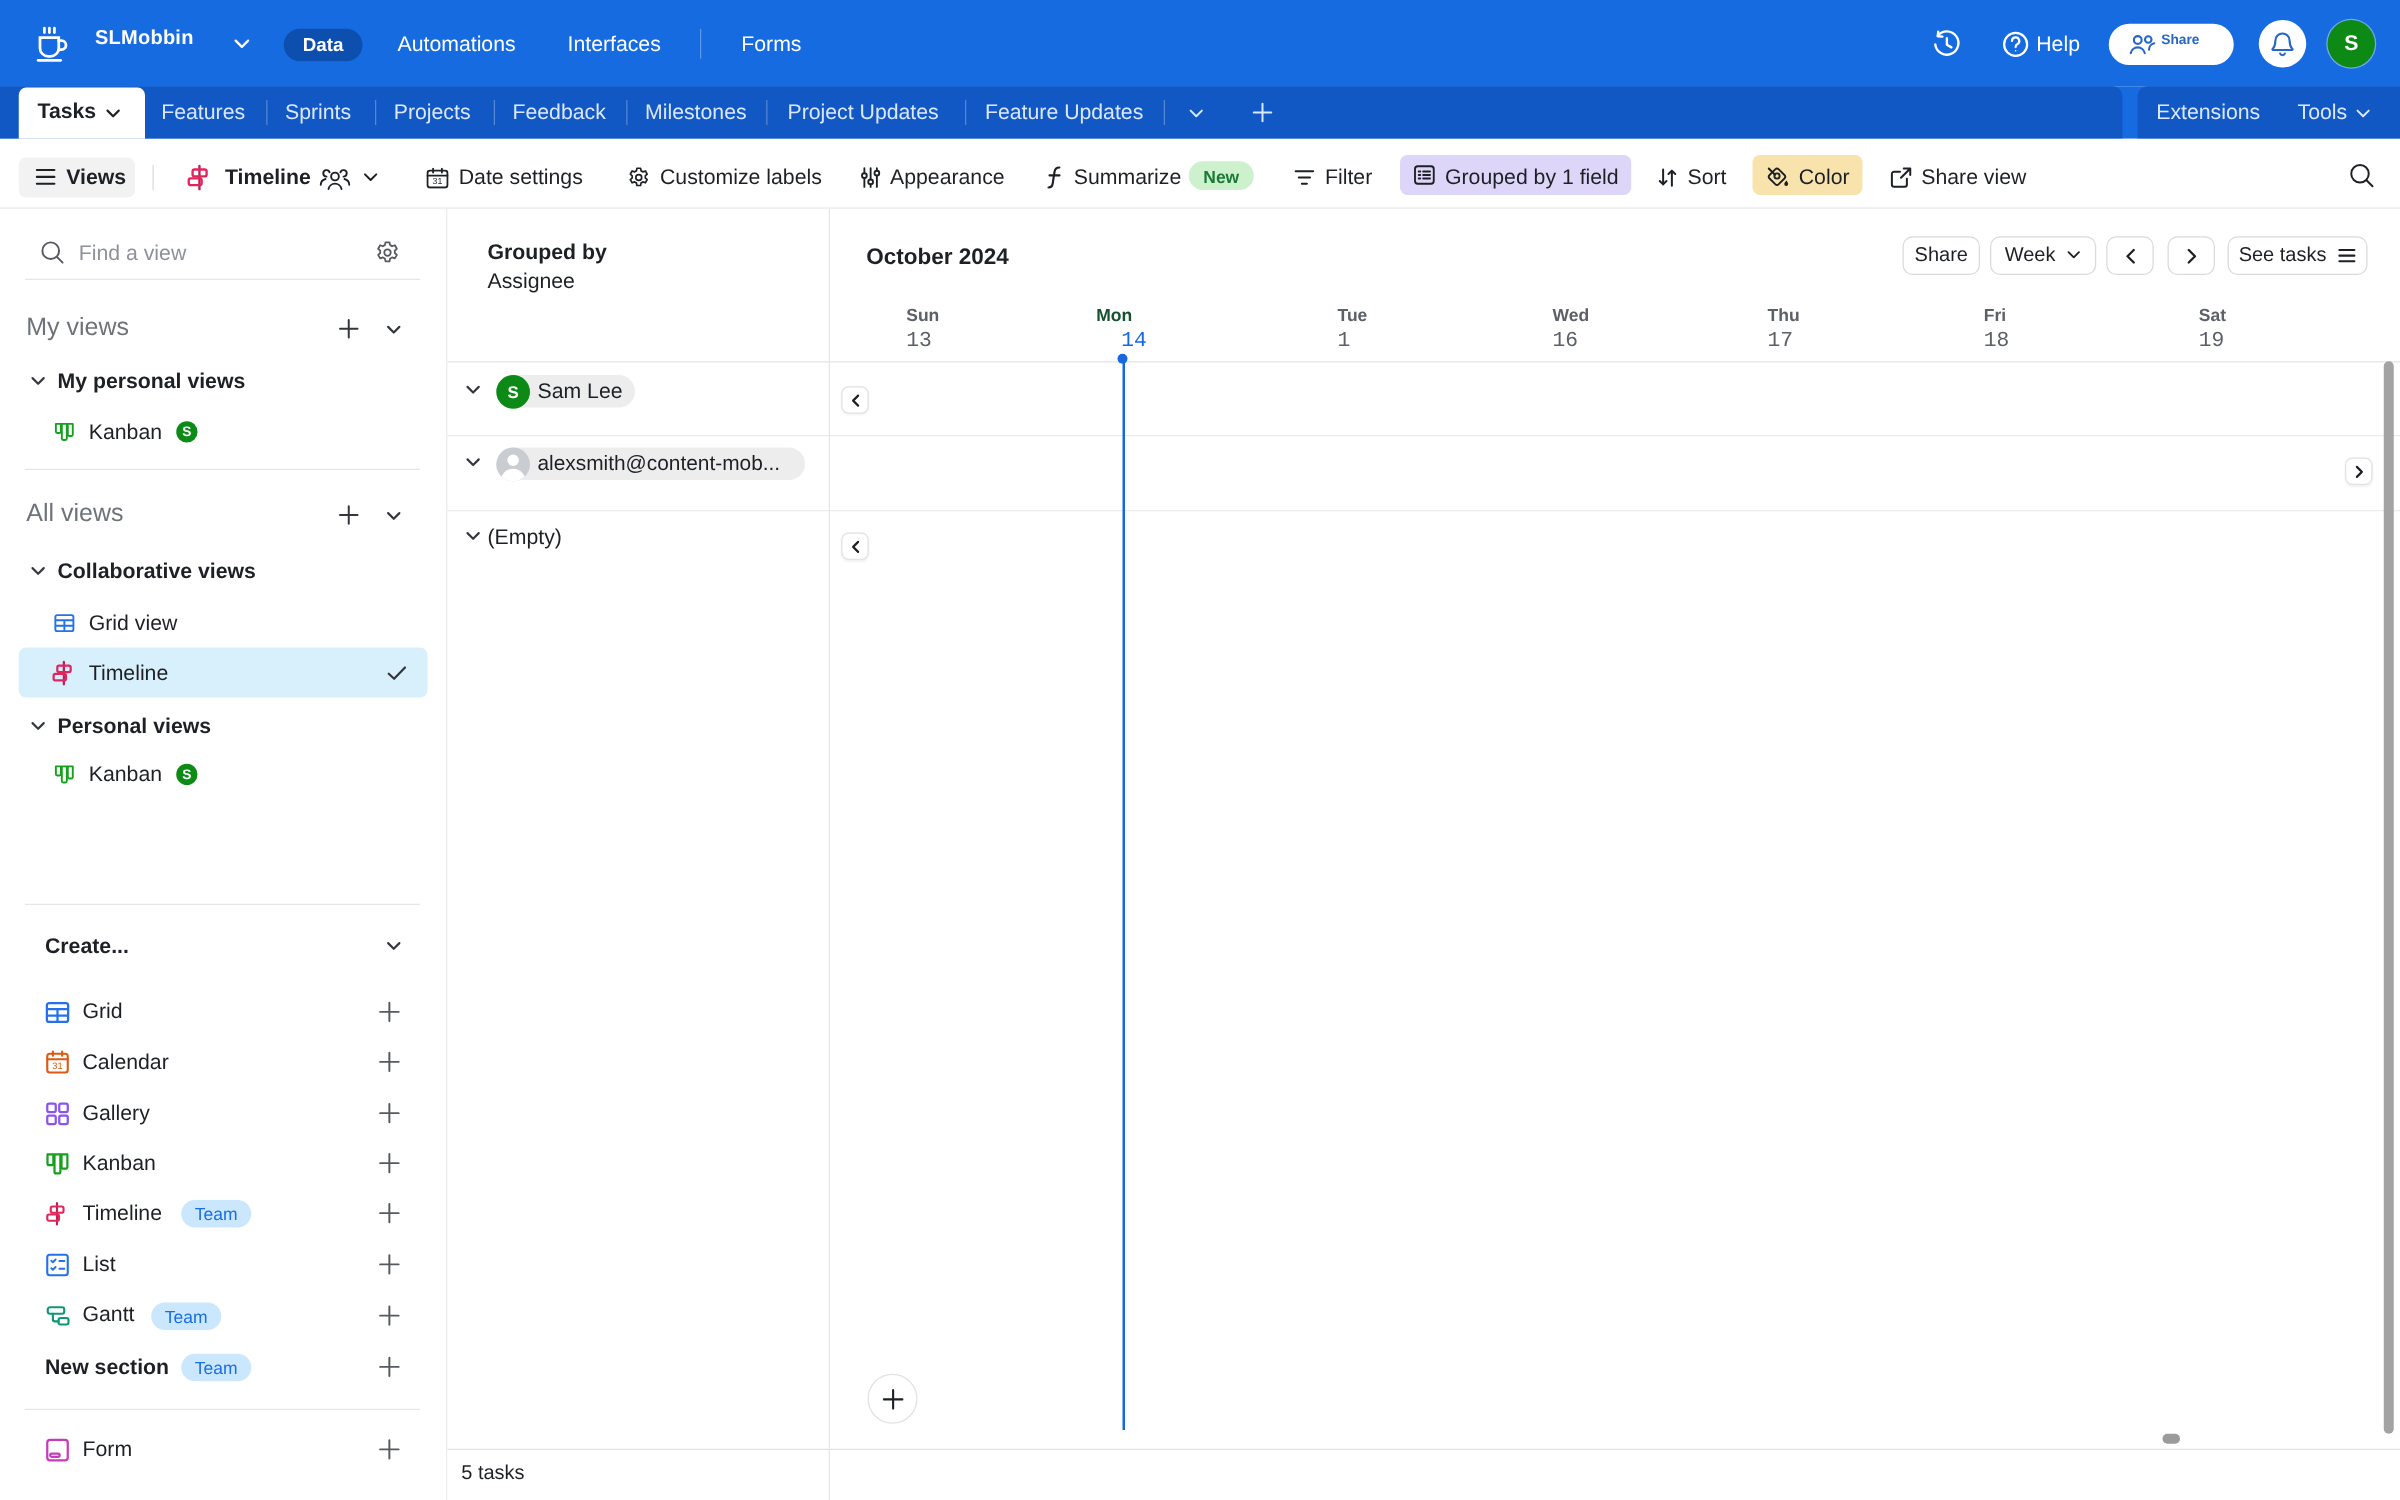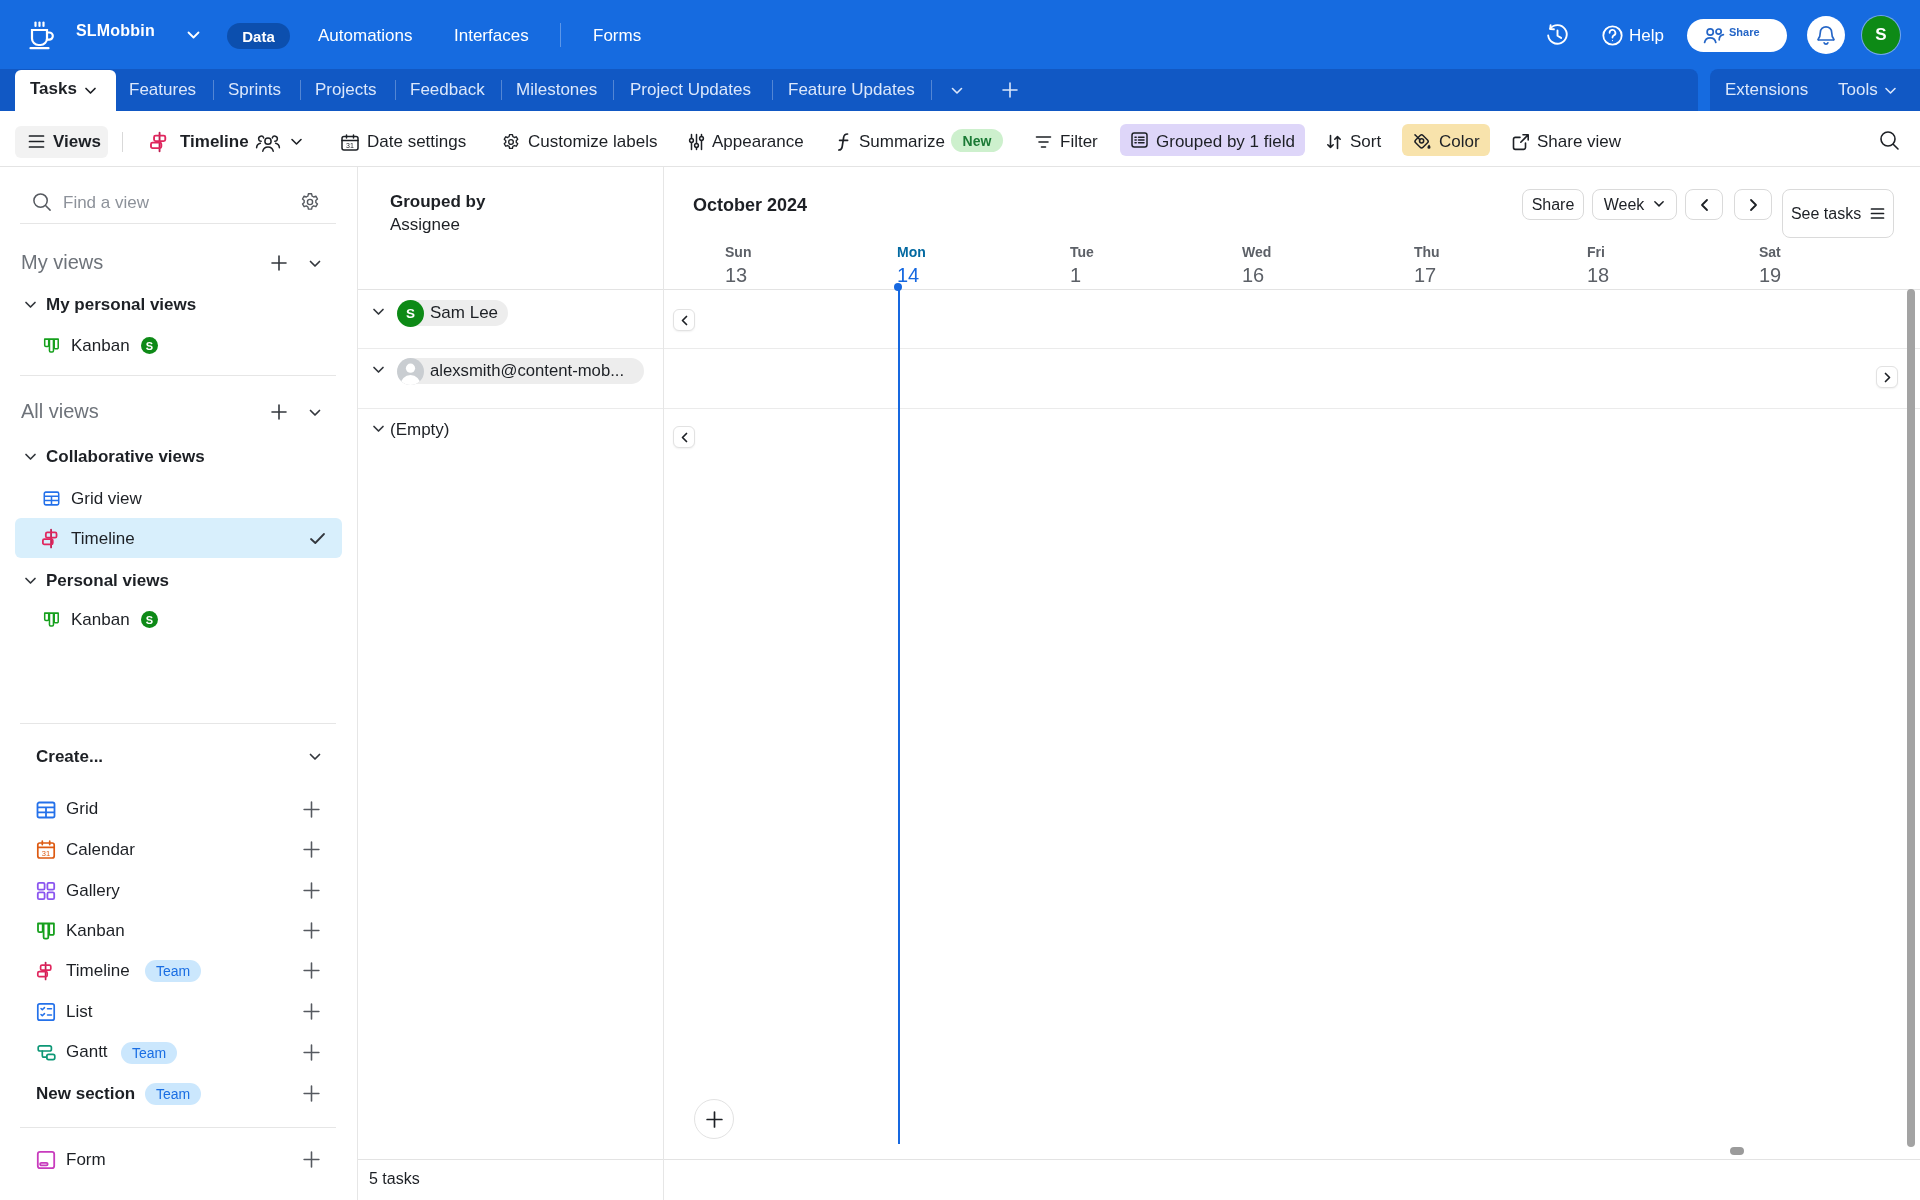--- a/index.html
+++ b/index.html
@@ -24,21 +24,21 @@
 
 
 #sidebar { position:absolute; left:0; top:167px; width:358px; height:1033px; background:#fff; border-right:1px solid #e6e6e6; }
 .sideheader { color:#6e737a; font-size:20px; }
 .divider { position:absolute; left:20px; width:316px; height:1px; background:#e6e6e6; }
 
 
 #main { position:absolute; left:358px; top:167px; width:1562px; height:1033px; background:#fff; }
 .hline { position:absolute; height:1px; background:#ebebeb; }
 .daylabel { position:absolute; color:#5c6067; font-size:14px; font-weight:bold; white-space:nowrap; }
-.daynum { position:absolute; color:#5c6067; font-size:20px; white-space:nowrap; }
+.daynum { position:absolute; color:#5c6067; font-size:17px; white-space:nowrap;font-family:Liberation Mono, monospace; }
 .btn { position:absolute; border:1px solid #dadada; border-radius:8px; background:#fff; display:flex; align-items:center; justify-content:center; font-size:16px; color:#1d2025; }
 .navbtn2 { position:absolute; width:22px; height:22px; border:1px solid #e2e2e2; border-radius:6px; background:#fff; box-shadow:0 1px 2px rgba(0,0,0,0.06); display:flex; align-items:center; justify-content:center; }
 .grouppill { position:absolute; height:26px; background:#ededed; border-radius:13px; display:flex; align-items:center; font-size:17px; color:#1d2025; }
 </style>
 </head>
 <body>
 
 <div id="topbar">
 
   <svg class="abs" style="left:26px;top:20px" width="30" height="30" viewBox="0 0 30 30" fill="none" stroke="#fff" stroke-width="2.2" stroke-linecap="round">
@@ -426,27 +426,27 @@
   <div class="btn" style="left:1327px;top:22px;width:38px;height:31px;">
       <svg width="9" height="14" viewBox="0 0 9 14" fill="none" stroke="#1d2025" stroke-width="1.8" stroke-linecap="round" stroke-linejoin="round">
         <path d="M7 2 L2 7 L7 12"></path>
       </svg>
     </div>
   <div class="btn" style="left:1376px;top:22px;width:38px;height:31px;">
       <svg width="9" height="14" viewBox="0 0 9 14" fill="none" stroke="#1d2025" stroke-width="1.8" stroke-linecap="round" stroke-linejoin="round">
         <path d="M2 2 L7 7 L2 12"></path>
       </svg>
     </div>
-  <div class="btn" style="left:1424px;top:22px;width:112px;height:49px;">See tasks&nbsp;&nbsp;<svg width="15" height="13" viewBox="0 0 15 13" fill="none" stroke="#1d2025" stroke-width="1.7" stroke-linecap="round">
+  <div class="btn" style="left:1424px;top:22px;width:112px;height:31px;">See tasks&nbsp;&nbsp;<svg width="15" height="13" viewBox="0 0 15 13" fill="none" stroke="#1d2025" stroke-width="1.7" stroke-linecap="round">
         <path d="M1.5 2 h12 M1.5 6.5 h12 M1.5 11 h12"></path>
       </svg></div>
 
   <div class="daylabel" style="left:367px;top:77px;">Sun</div>
     <div class="daynum" style="left:367px;top:97px;">13</div>
-  <div class="daylabel" style="left:539px;top:77px;color:#0369a1;">Mon</div>
+  <div class="daylabel" style="left:519px;top:77px;color:#14532d;">Mon</div>
     <div class="daynum" style="left:539px;top:97px;color:#1668e0;">14</div>
   <div class="daylabel" style="left:712px;top:77px;">Tue</div>
     <div class="daynum" style="left:712px;top:97px;">1</div>
   <div class="daylabel" style="left:884px;top:77px;">Wed</div>
     <div class="daynum" style="left:884px;top:97px;">16</div>
   <div class="daylabel" style="left:1056px;top:77px;">Thu</div>
     <div class="daynum" style="left:1056px;top:97px;">17</div>
   <div class="daylabel" style="left:1229px;top:77px;">Fri</div>
     <div class="daynum" style="left:1229px;top:97px;">18</div>
   <div class="daylabel" style="left:1401px;top:77px;">Sat</div>

